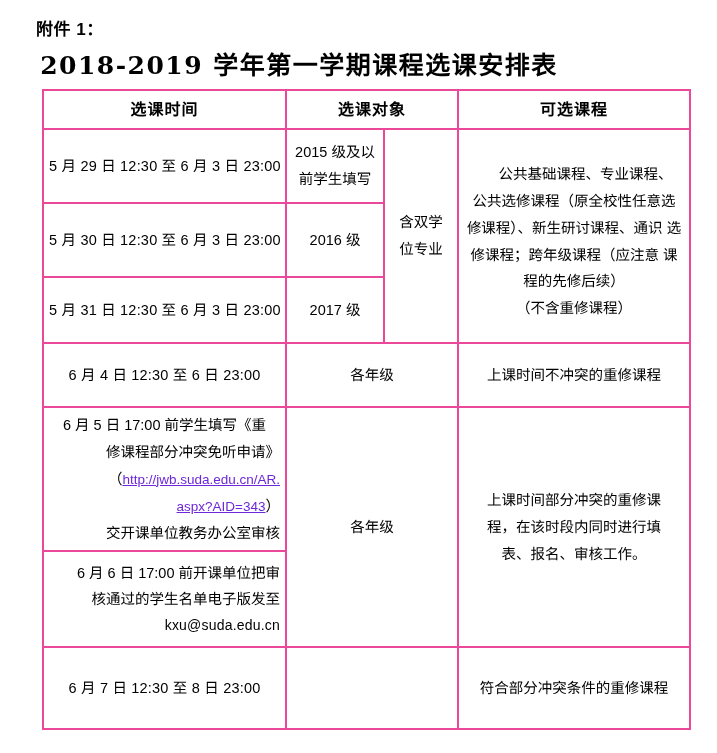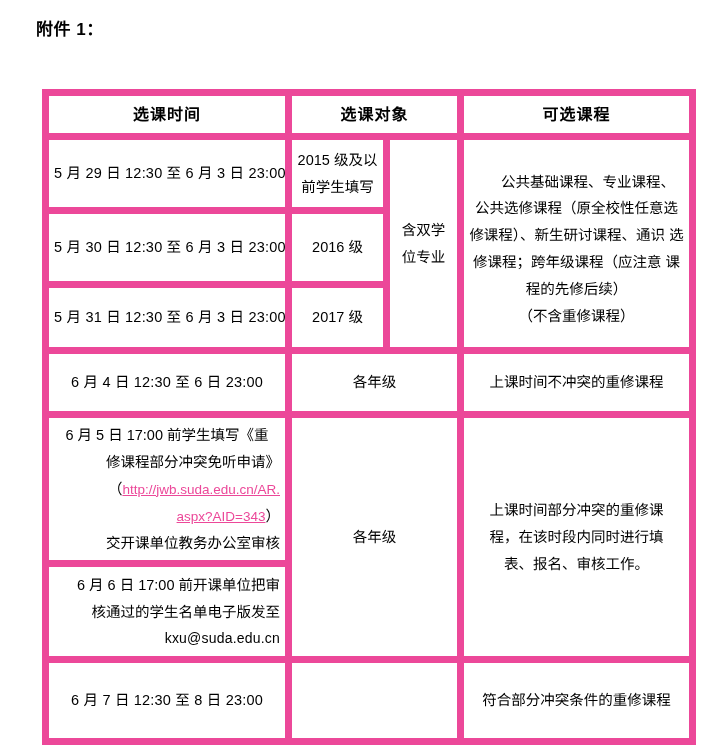--- a/index.html
+++ b/index.html
@@ -52,21 +52,21 @@
   .schedule-table {
     position: absolute;
     left: 42px;
     top: 89px;
     width: 647px;
     border-collapse: collapse;
     table-layout: fixed;
     background: #fff;
   }
   .schedule-table td, .schedule-table th {
-    border: 7px solid #ec4899;
+    border: 2px solid #ec4899;
     padding: 4px 5px;
     vertical-align: middle;
     text-align: center;
     font-size: 14.5px;
     line-height: 1.85;
     font-weight: 500;
   }
   .schedule-table th {
     font-size: 16px;
     font-weight: 700;
@@ -110,21 +110,21 @@
   .cell-time-block {
     text-align: center;
     font-size: 14.5px;
     line-height: 2.05;
     padding: 9px 6px;
   }
   .cell-time-block .ln { display: block; white-space: nowrap; text-align: right; }
   .cell-time-block .ln-first { text-align: center; }
 
   .url-link {
-    color: #ec4899;
+    color: #6d28d9;
     text-decoration: underline;
     font-family: "Liberation Sans", sans-serif;
     font-size: 13.5px;
     letter-spacing: 0px;
   }
   .paren { color: #000; text-decoration: none; }
   .email-text {
     font-family: "Liberation Sans", sans-serif;
     font-size: 14px;
     letter-spacing: 0.2px;
@@ -138,20 +138,21 @@
   .row-h-f { height: 96px; }
   .row-h-g { height: 82px; }
 </style>
 </head>
 <body>
 
 <div class="page">
 
   <div class="attachment-label">附件 1：</div>
 
+  <div class="doc-title">2018-2019 学年第一学期课程选课安排表</div>
 
   <table class="schedule-table">
     <colgroup>
       <col class="col-time">
       <col class="col-obj-a">
       <col class="col-obj-b">
       <col class="col-course">
     </colgroup>
     <thead>
       <tr>

